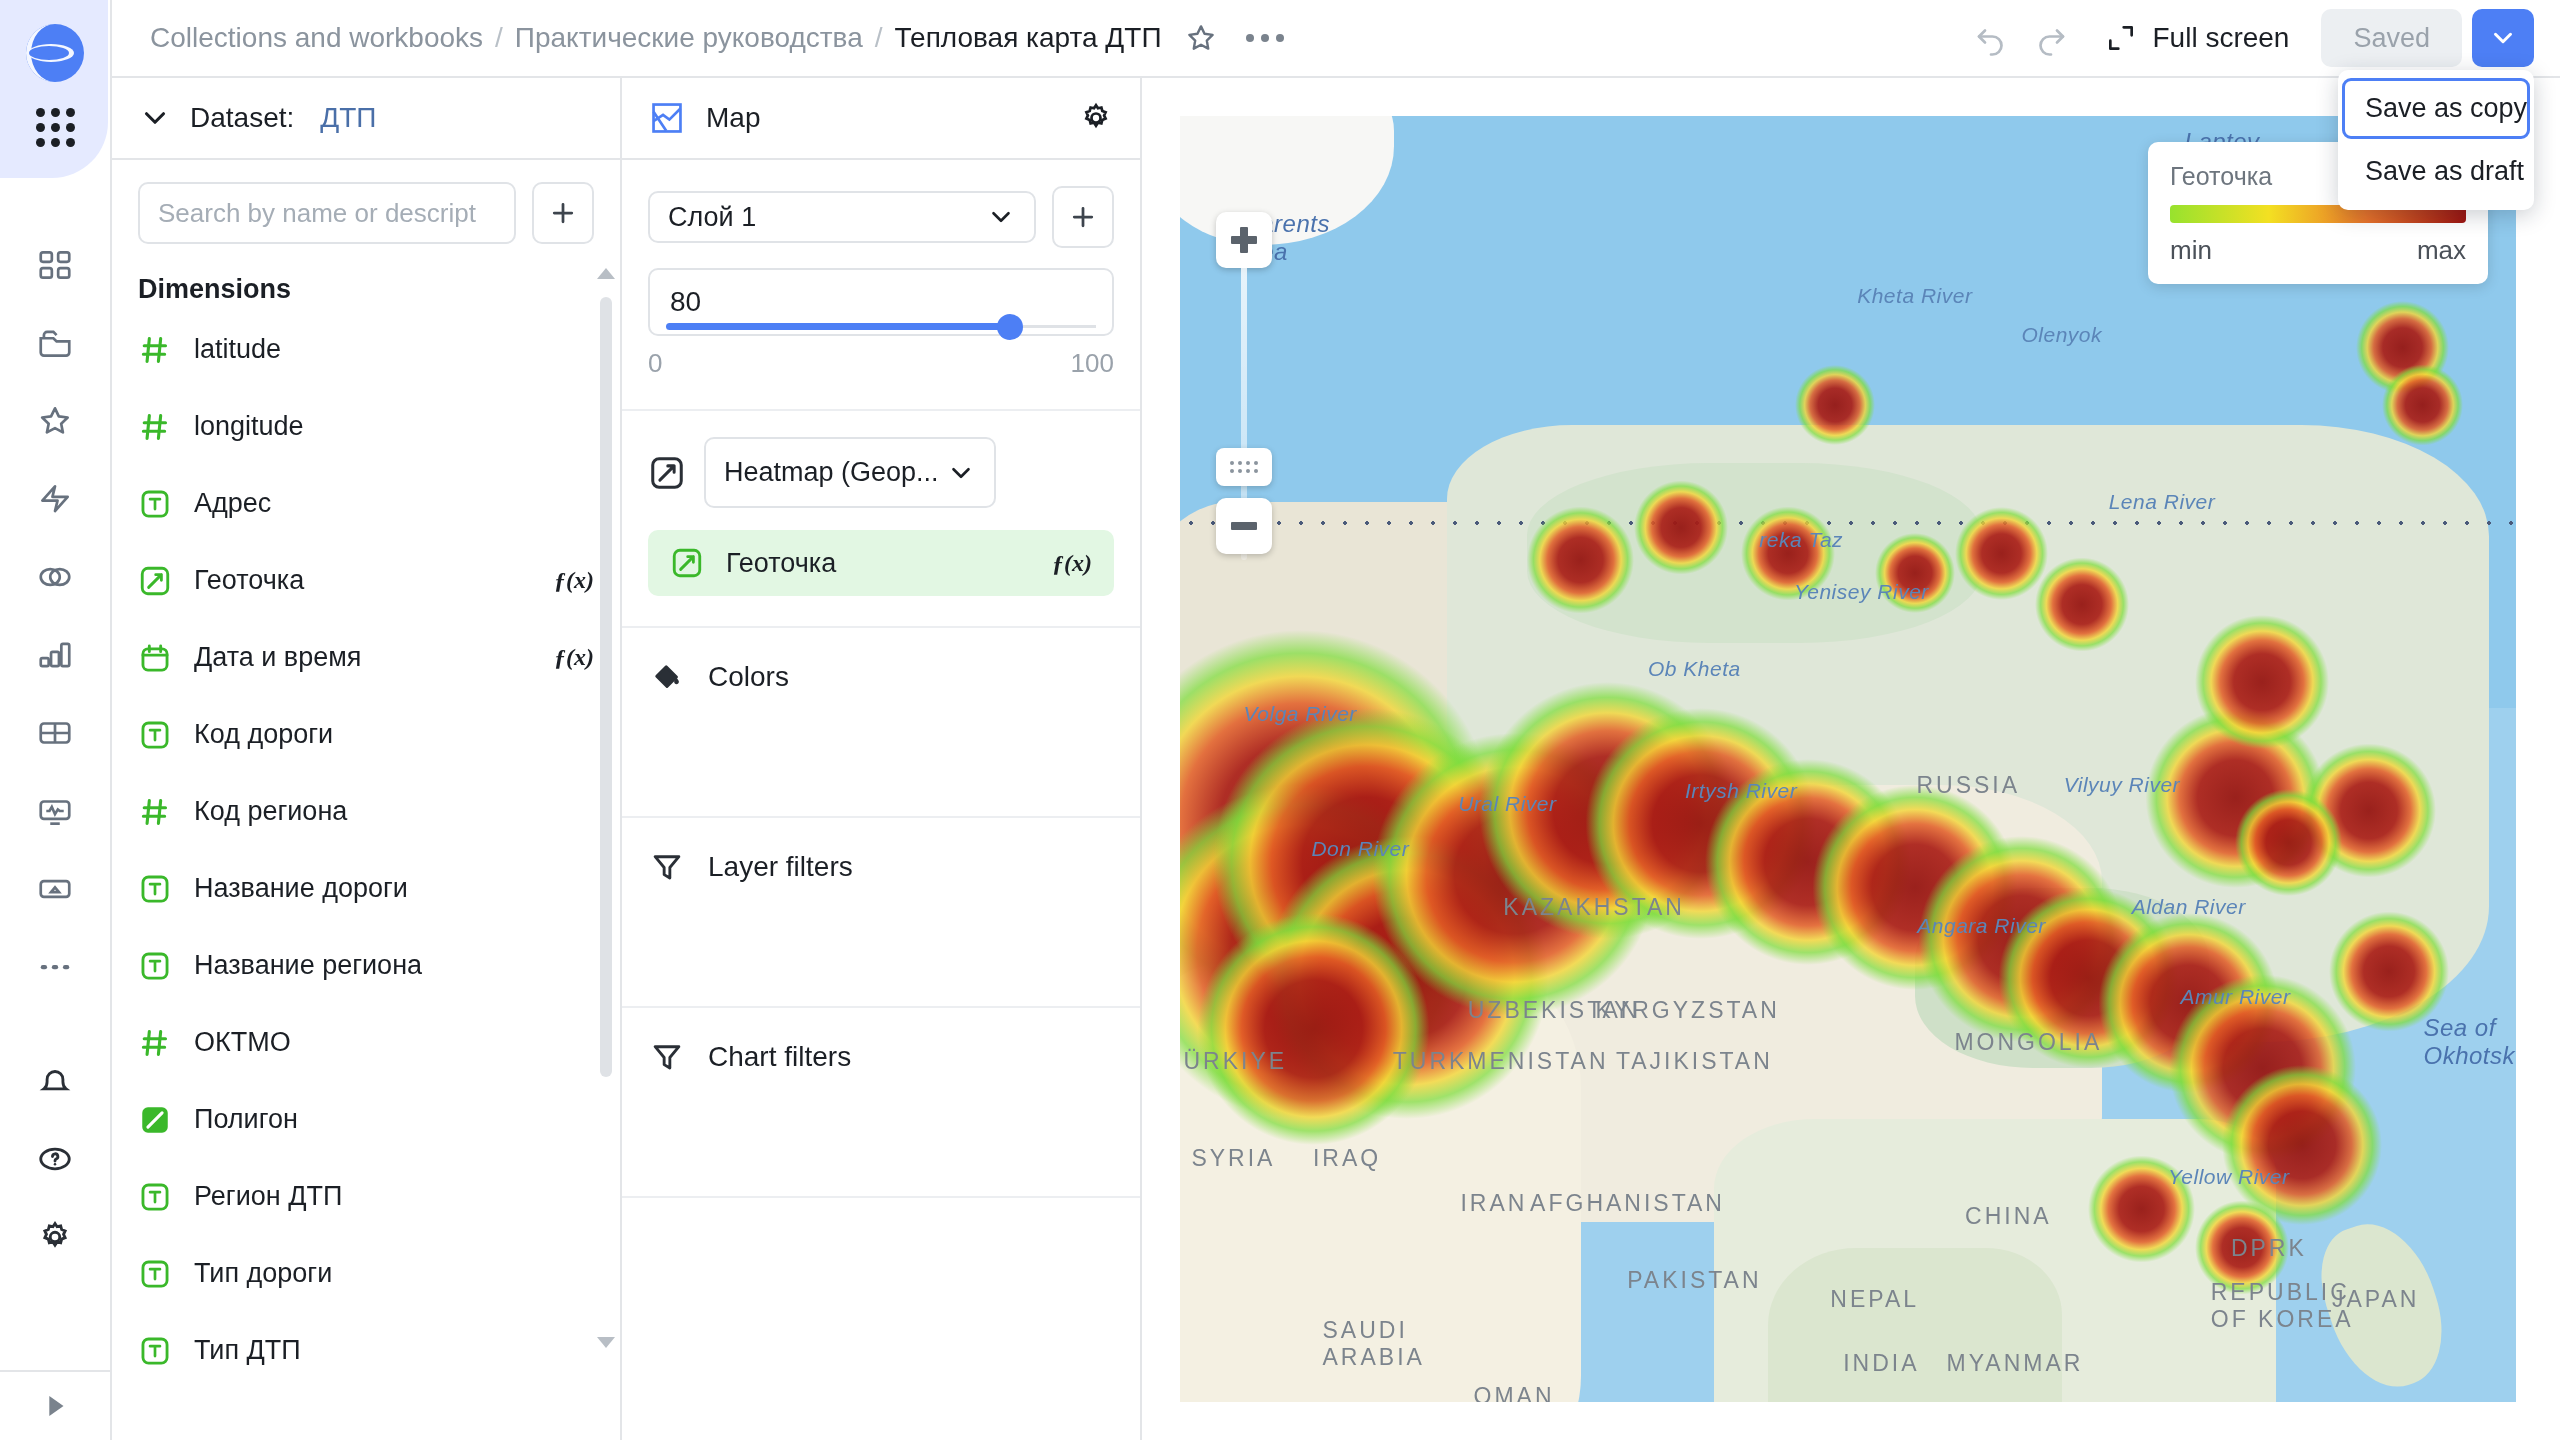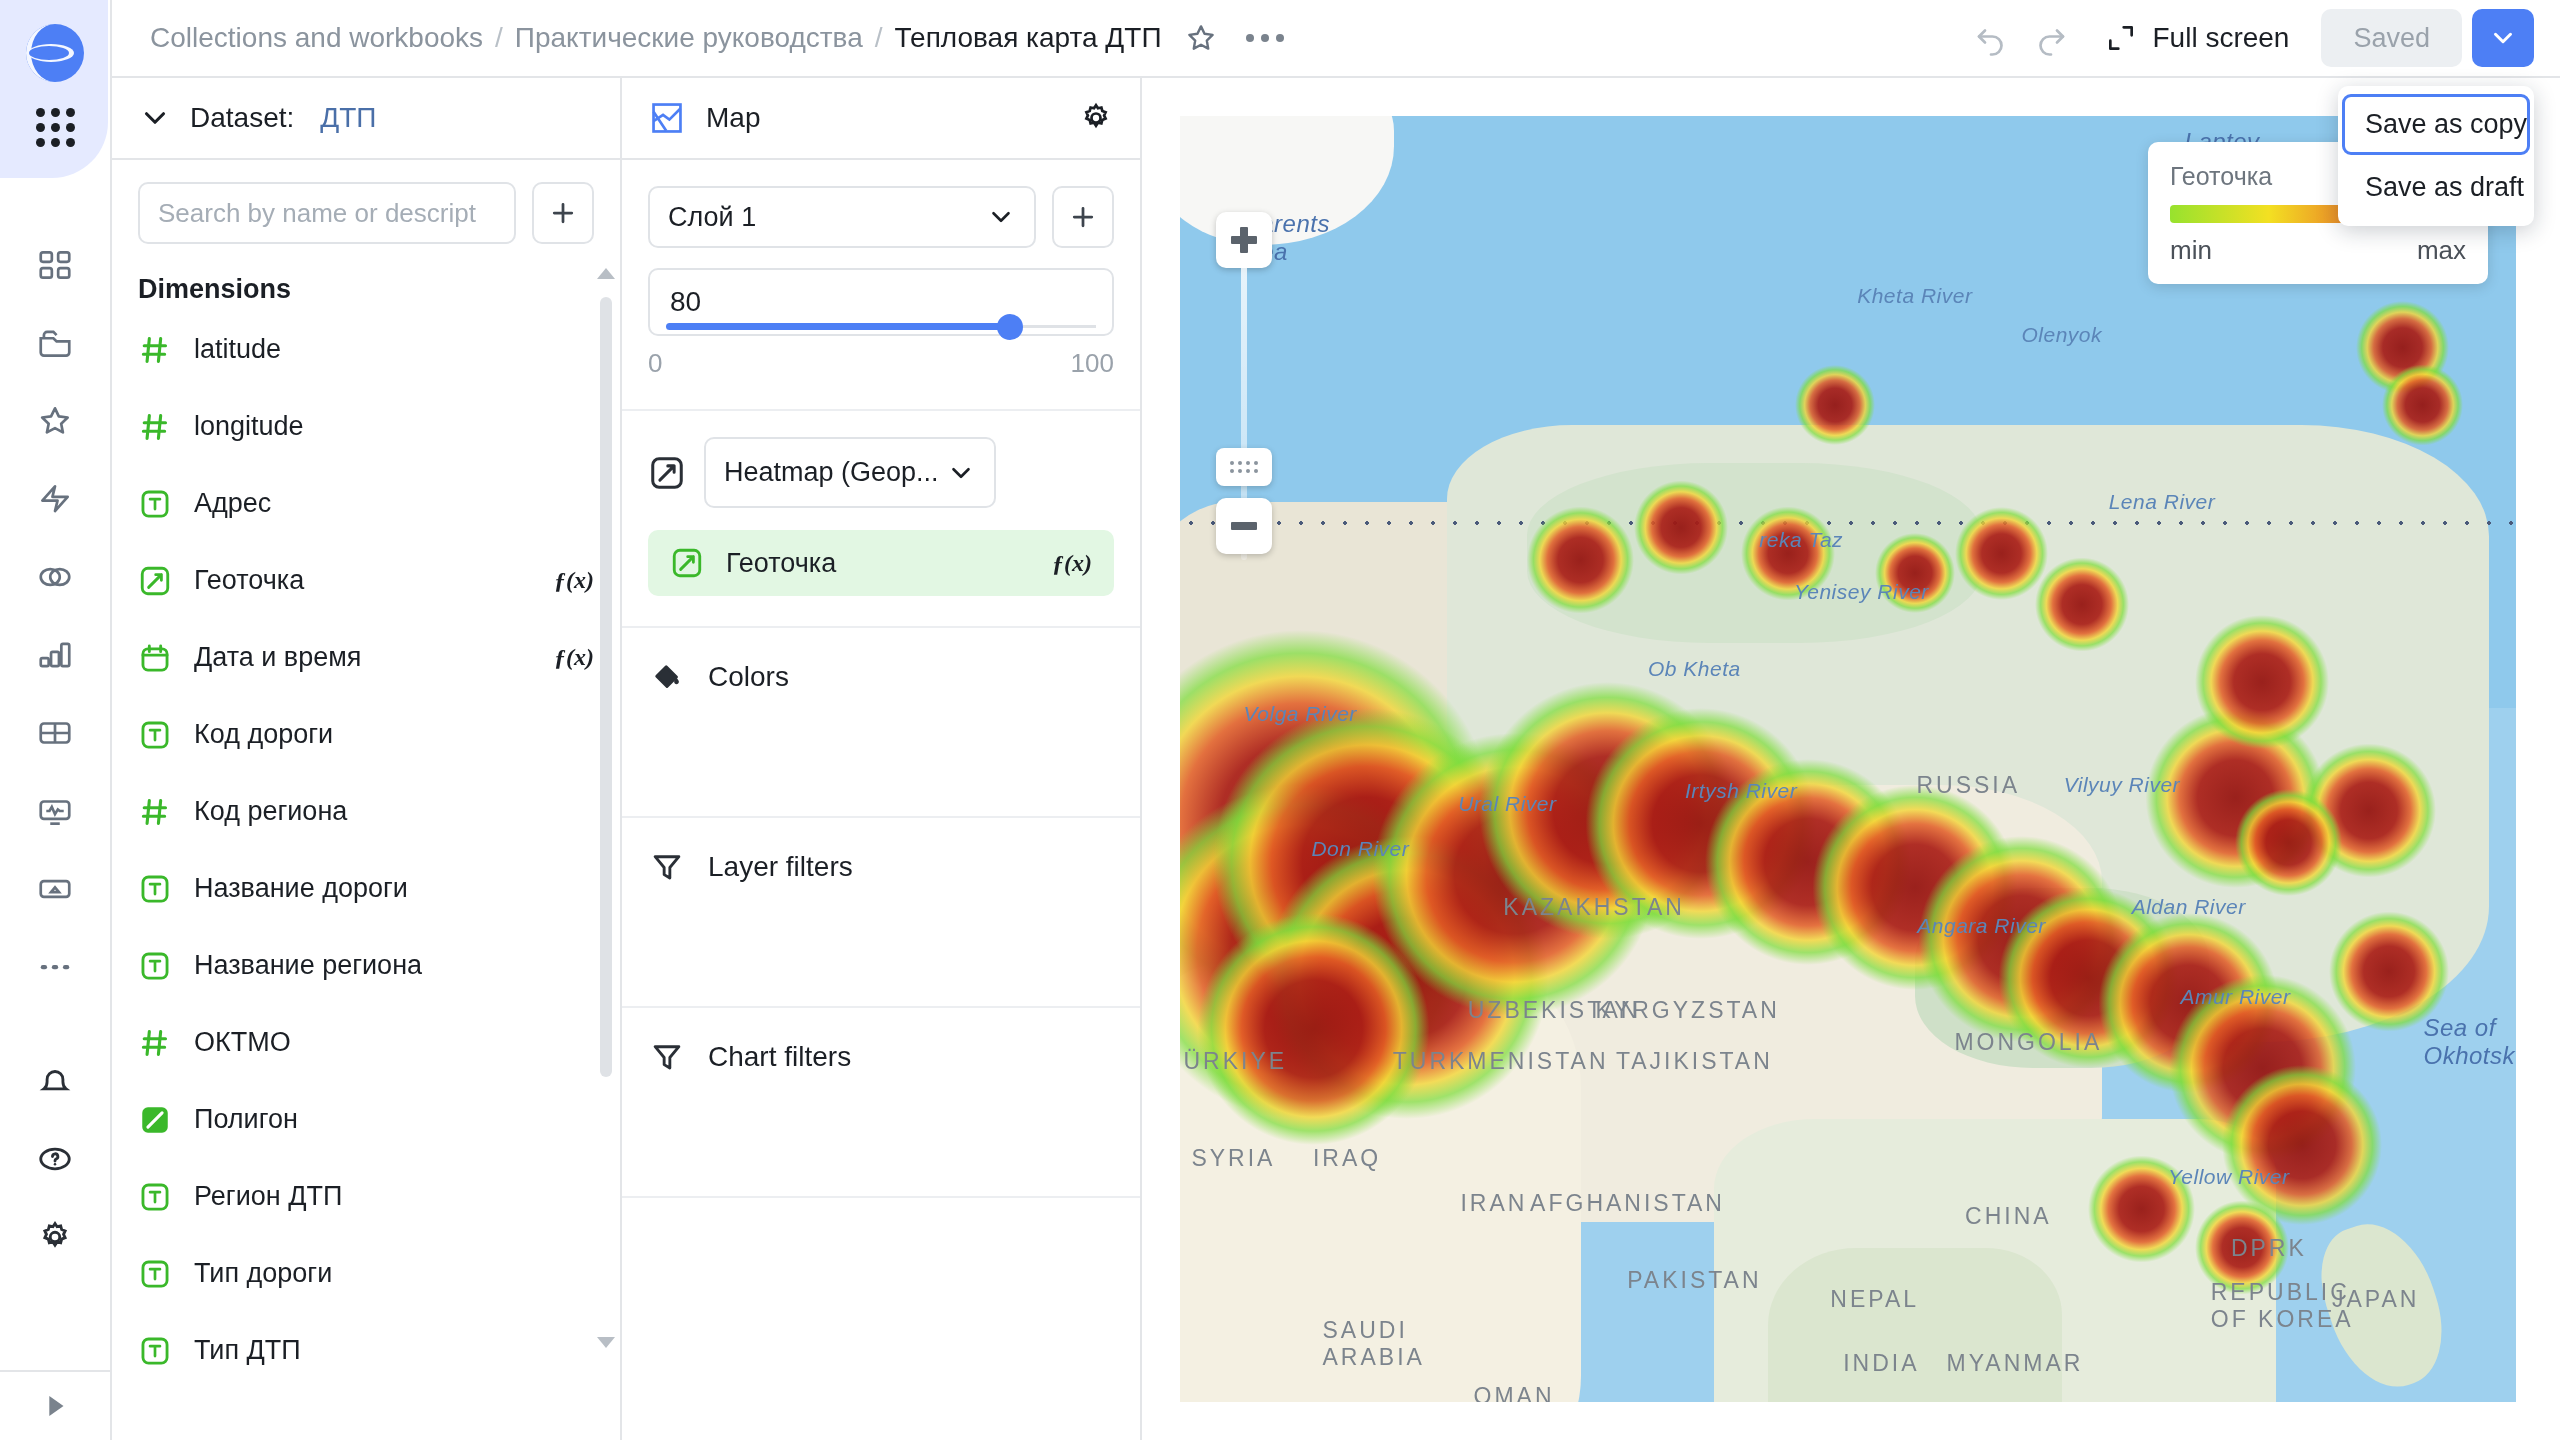--- a/index.html
+++ b/index.html
@@ -75,21 +75,21 @@
     margin-left: 10px; width: 62px; height: 58px; border-radius: 10px;
     background: #4d7ff5; display:flex; align-items:center; justify-content:center; cursor:pointer;
   }
   .save-caret svg { width: 30px; height: 30px; color: #fff; }
 
   
   .save-menu {
     position: absolute; top: 70px; right: 26px; width: 196px;
     background: #fff; border-radius: 10px;
     box-shadow: 0 5px 22px rgba(20,30,50,0.22);
-    padding: 6px 0; z-index: 80; margin-top: 16px;
+    padding: 6px 0; z-index: 80;
   }
   .save-menu-item {
     font-size: 27px; color: #1b1f25; padding: 12px 20px; white-space: nowrap; cursor: pointer;
     border: 3px solid transparent; border-radius: 9px; margin: 2px 4px;
   }
   .save-menu-item.focused { border-color: #4d7ff5; }
 
   
   .body { flex: 1; display: flex; min-height: 0; }
 
@@ -149,21 +149,21 @@
     border-bottom: 2px solid #e3e5e8; padding: 0 26px; gap: 20px;
   }
   .cfg-head-icon svg { width: 38px; height: 38px; display:block; }
   .cfg-head-title { font-size: 28px; color: #1b1f25; }
   .cfg-gear { margin-left: auto; cursor: pointer; }
   .cfg-gear svg { width: 36px; height: 36px; color: #1b1f25; display:block; }
 
   .cfg-sect { border-bottom: 2px solid #eceef1; padding: 26px 26px 30px 26px; }
   .layer-row { display: flex; align-items: center; gap: 16px; }
   .layer-select {
-    flex: 1; height: 62px; border: 2px solid #e0e3e7; border-radius: 10px;
+    flex: 1; height: 52px; border: 2px solid #e0e3e7; border-radius: 10px;
     display: flex; align-items: center; padding: 0 18px; font-size: 27px; color:#1b1f25; cursor:pointer;
   }
   .layer-select .cv { margin-left: auto; width: 30px; height: 30px; color:#1b1f25; }
   .layer-add {
     width: 62px; height: 62px; border: 2px solid #e0e3e7; border-radius: 10px;
     display:flex; align-items:center; justify-content:center; cursor:pointer;
   }
   .layer-add svg { width: 30px; height: 30px; color:#3d444d; }
 
   .slider-box {

